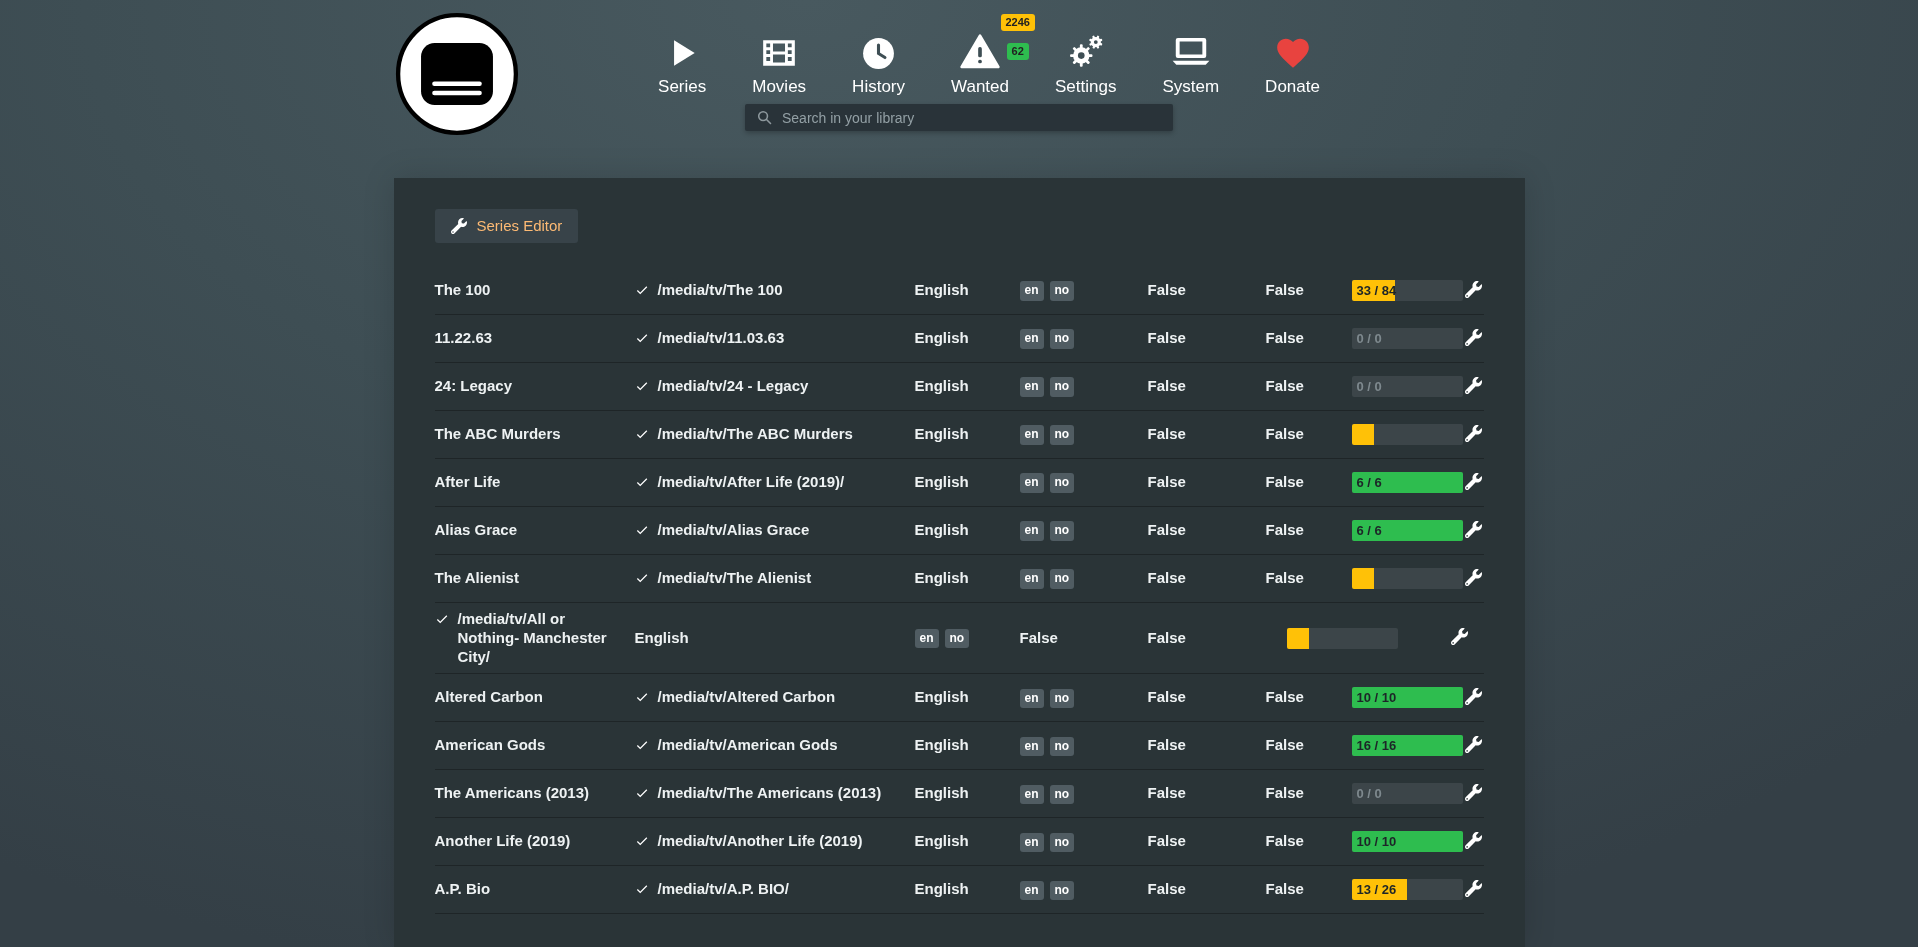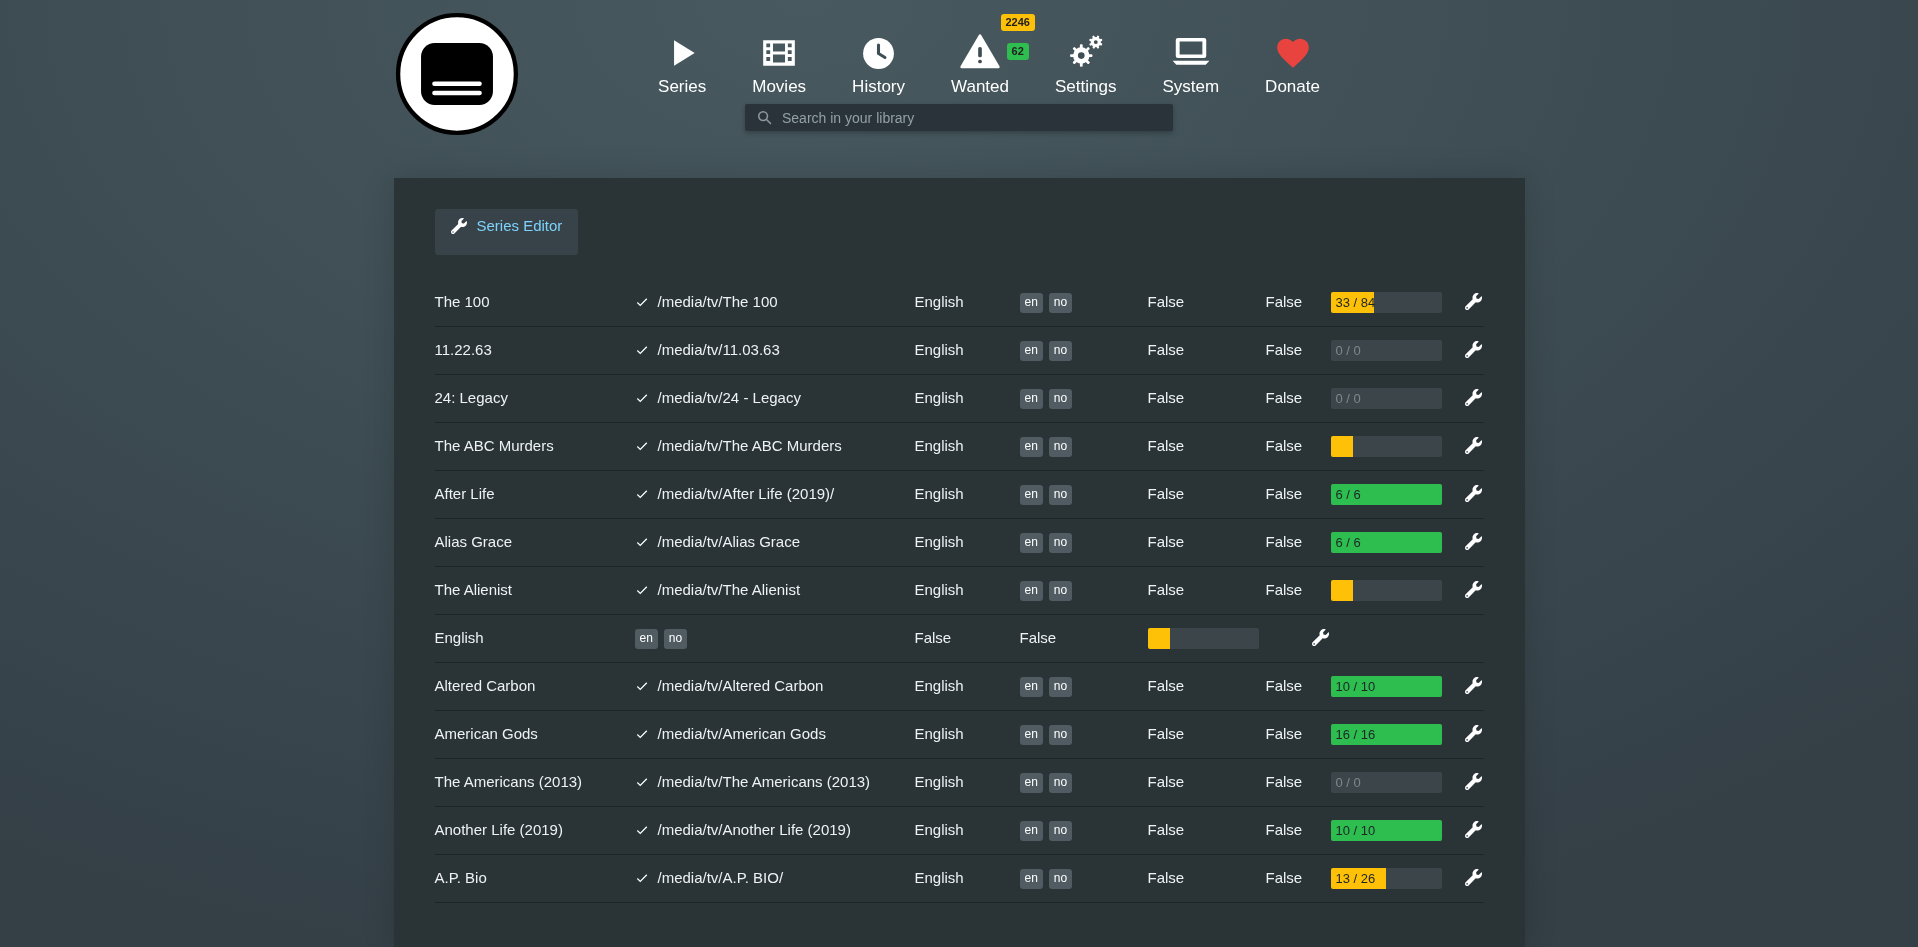--- a/index.html
+++ b/index.html
@@ -28,40 +28,40 @@
             width:428px; height:27px; background:#293339; border-radius:2px;
             display:flex; align-items:center; padding:0 11px; box-shadow:0 2px 5px rgba(0,0,0,.25); }
   .search svg { flex:0 0 auto; margin-right:9px; }
   .search input { flex:1; background:transparent; border:none; outline:none;
                   color:#cfd6d9; font-size:14px; font-family:inherit; }
   .search input::placeholder { color:#93a0a5; }
 
   
   .panel { width:1131px; margin:0 auto; min-height:769px; background:#2a3437;
            padding:31px 41px 10px; box-shadow:0 0 30px rgba(0,0,0,.15); }
-  .editor-btn { display:inline-flex; align-items:center; gap:10px; background:#384349; color:#7dd3fc;
-                border:none; padding:8px 16px 21px; font-size:15px; font-family:inherit;
+  .editor-btn { display:inline-flex; align-items:center; gap:10px; background:#384349; color:#fdba74;
+                border:none; padding:8px 16px 9px; font-size:15px; font-family:inherit;
                 border-radius:3px; cursor:pointer; }
   .editor-btn svg { display:block; }
 
   
   .table { margin-top:24px; }
   .thead, .trow { display:grid;
     grid-template-columns:200px 280px 105px 128px 118px 65px 139px minmax(0,1fr);
-    align-items:center; }
+    align-items:center;font-weight:bold; }
   .thead { font-weight:bold; font-size:15px; padding:8px 0 12px; border-bottom:1px solid rgba(0,0,0,.3); }
   .th { padding-right:14px; line-height:1.15; }
   .trow { min-height:48px; padding:7px 0; border-bottom:1px solid rgba(0,0,0,.28); font-size:15px; }
   .td { padding-right:14px; line-height:1.25; }
   .td.path { display:flex; align-items:flex-start; gap:9px; }
   .td.path svg { flex:0 0 auto; margin-top:2px; }
   .lang-badge { display:inline-block; background:#505c62; color:#fff; font-size:12px;
                 padding:3px 5px; border-radius:3px; margin-right:6px; line-height:1.1; }
   .progress { position:relative; width:111px; height:21px; background:#3c4549;
-              border-radius:2px; overflow:hidden; }
+              border-radius:2px; overflow:hidden;margin-left:21px; }
   .progress .fill { position:absolute; left:0; top:0; bottom:0; width:0; }
   .fill.yellow { background:var(--yellow); }
   .fill.green  { background:var(--green); }
   .fill.empty  { background:transparent; }
   .plabel { position:absolute; left:5px; top:50%; transform:translateY(-50%);
             font-size:13px; color:#1d2528; white-space:nowrap; }
   .plabel.muted { color:#7e898e; }
   .td.actions { justify-self:end; padding-right:0; }
   .wrench-btn { background:transparent; border:none; cursor:pointer; padding:2px; }
   .wrench-btn svg { display:block; }
@@ -386,20 +386,26 @@
     <div class="td actions">
       <button class="wrench-btn">
         <svg viewBox="0 0 512 512" width="17" height="17" fill="#fff">
           <path d="M507.7 109.1c-2.2-9-13.5-12.1-20.1-5.5l-74.4 74.4-67.9-11.3-11.3-67.9 74.4-74.4c6.6-6.6 3.4-17.9-5.7-20.2-47.4-11.7-99.6.9-136.6 37.9-39.6 39.6-50.5 97.1-34 147.2L18.7 402.8c-25 25-25 65.5 0 90.5s65.5 25 90.5 0l213.2-213.2c50.1 16.7 107.5 5.7 147.4-34.2 37.1-37.1 49.7-89.3 37.9-136.8zM64 472c-13.2 0-24-10.7-24-24s10.7-24 24-24 24 10.7 24 24-10.8 24-24 24z"></path>
         </svg>
       </button>
     </div>
   </div>
 
   <div class="trow">
+    <div class="td path">
+      <svg viewBox="0 0 24 24" width="14" height="14">
+        <path d="M9 16.2 4.8 12l-1.5 1.5L9 19.2 21 7.2 19.5 5.7z" fill="#fff"></path>
+      </svg>
+      <span>/media/tv/All or Nothing- Manchester City/</span>
+    </div>
     <div class="td">English</div>
     <div class="td"><span class="lang-badge">en</span><span class="lang-badge">no</span></div>
     <div class="td">False</div>
     <div class="td">False</div>
     <div class="td">
       <div class="progress">
         <div class="fill yellow" style="width: 20%;"></div>
         <span class="plabel"></span>
       </div>
     </div>

